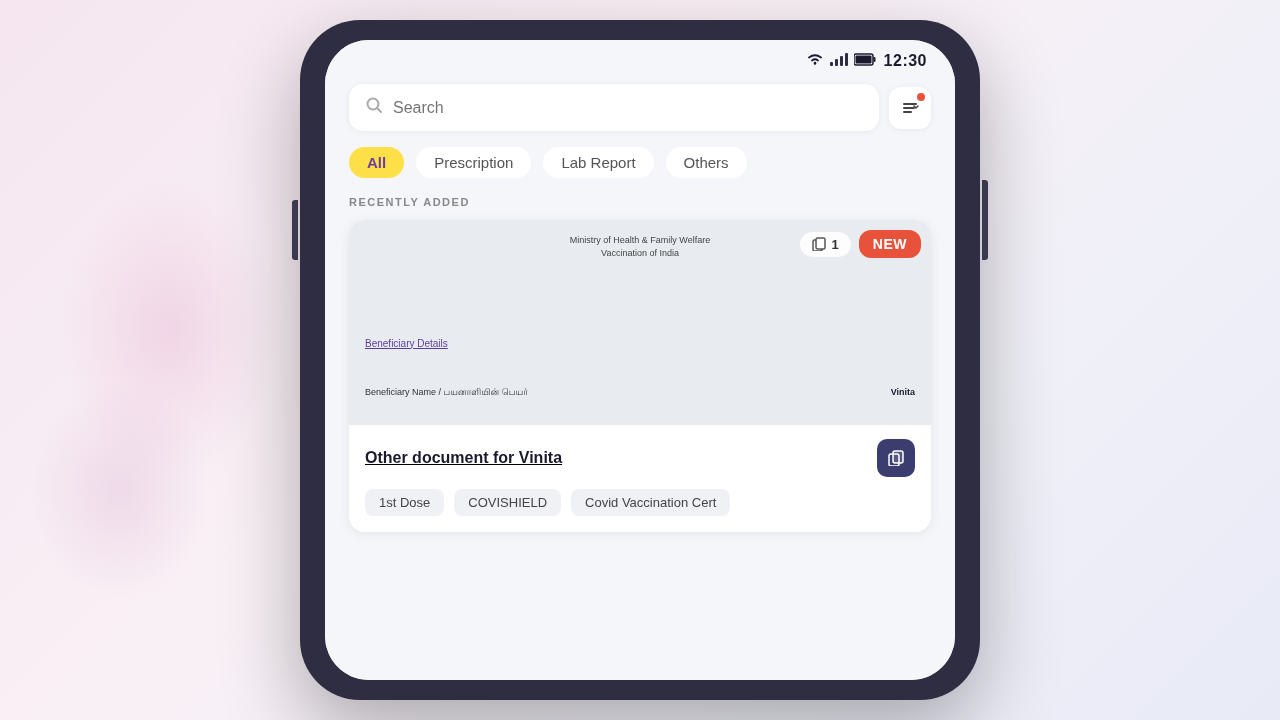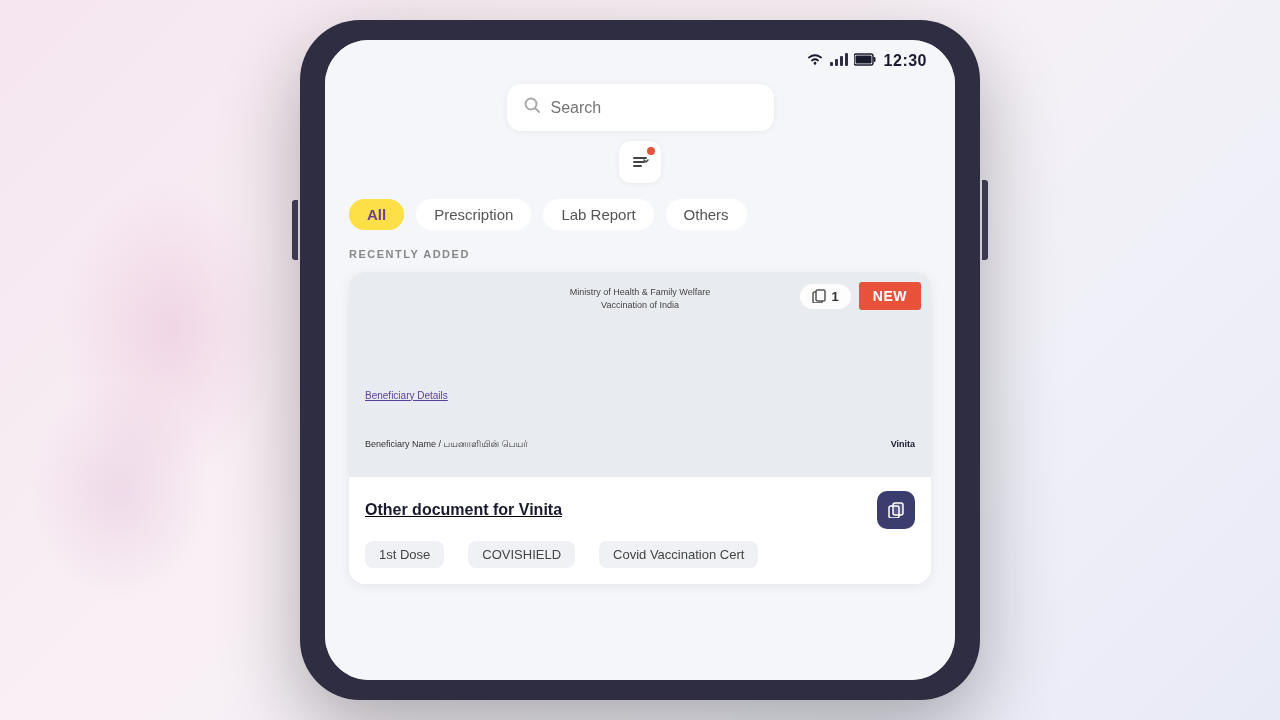--- a/index.html
+++ b/index.html
@@ -165,21 +165,20 @@
       font-weight: 300;
       line-height: 1;
     }
 
     
     .search-row {
       display: flex;
       align-items: center;
       gap: 10px;
       margin-bottom: 16px;
-      flex-direction: column;
     }
 
     .search-container {
       flex: 1;
       background: white;
       border-radius: 14px;
       display: flex;
       align-items: center;
       padding: 12px 16px;
       gap: 10px;
@@ -356,21 +355,21 @@
       align-items: center;
       gap: 6px;
       font-size: 13px;
       font-weight: 600;
       color: #333;
     }
 
     .new-badge {
       background: #e8523a;
       color: white;
-      border-radius: 3px;
+      border-radius: 12px;
       padding: 6px 14px;
       font-size: 14px;
       font-weight: 700;
       letter-spacing: 0.5px;
     }
 
     
     .doc-footer {
       padding: 14px 16px 16px;
       background: white;
@@ -399,21 +398,21 @@
       align-items: center;
       justify-content: center;
       cursor: pointer;
       border: none;
       color: white;
       font-size: 16px;
     }
 
     .doc-tags {
       display: flex;
-      gap: 24px;
+      gap: 10px;
       flex-wrap: wrap;
     }
 
     .doc-tag {
       background: #f0f1f5;
       border-radius: 8px;
       padding: 6px 14px;
       font-size: 13px;
       color: #444;
       font-weight: 500;

